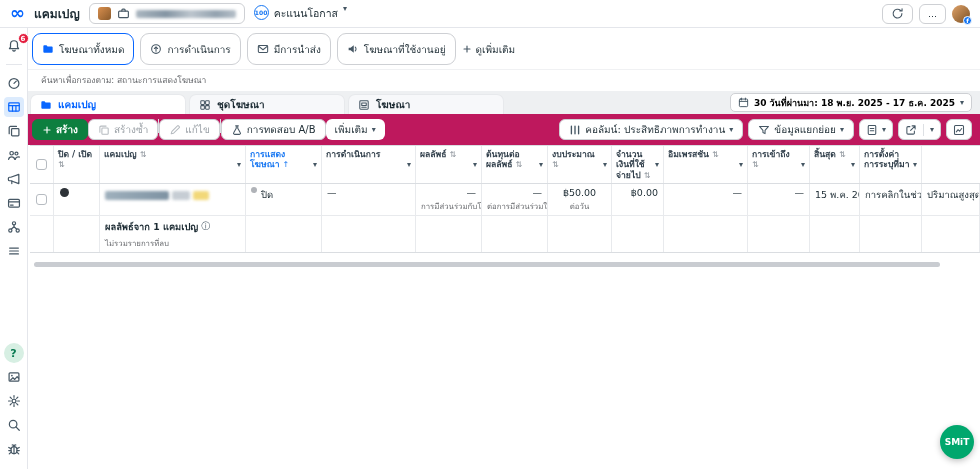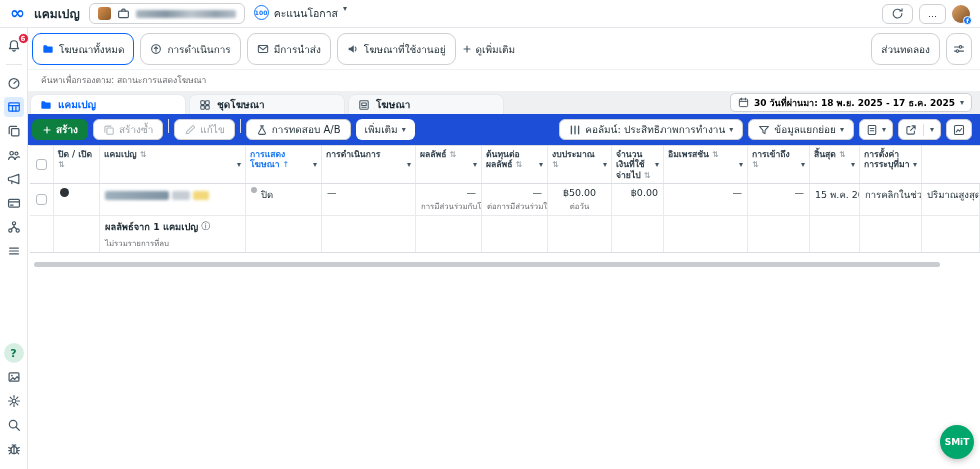--- a/index.html
+++ b/index.html
@@ -42,21 +42,21 @@
   .chip-sel .icon{color:var(--accent,#0866ff)}
   .see-more{border:none;background:none;font-size:10px;display:flex;gap:4px;align-items:center;color:#1c2b33;font-family:inherit;cursor:pointer}
   .chips-right{margin-left:auto;display:flex;gap:6px}
   .search-row{padding:3px 0 4px 13px;font-size:8.5px;color:#65676b;cursor:text}
   .tabs-row{display:flex;align-items:flex-end;background:#eef0f2;padding:3px 8px 0 2px;height:23px}
   .tab{display:flex;align-items:center;gap:6px;width:156px;height:20px;padding:0 9px;border-radius:7px 7px 0 0;background:#f7f8fa;border:1px solid #e7e9ec;border-bottom:none;font-size:10px;font-weight:700;margin-right:3px;cursor:pointer;color:#1c2b33}
   .tab .icon{width:12px;height:12px;color:#465764}
   .tab-sel{background:#fff;color:var(--accent,#0866ff)}
   .tab-sel .icon{color:var(--accent,#0866ff)}
   .date-btn{margin-left:auto;margin-bottom:2px;display:flex;align-items:center;height:19px;border:1px solid #ced0d4;border-radius:5px;background:#fff;font-size:9px;font-weight:600;gap:5px;padding:0 7px;font-family:inherit;cursor:pointer;white-space:nowrap}
-  .toolbar{display:flex;align-items:flex-start;gap:5px;padding:5px 8px 5px 4px;background:#1d4ed8}
+  .toolbar{display:flex;align-items:flex-start;padding:5px 8px 5px 4px;background:#be185d}
   .btn{height:21px;display:flex;align-items:center;gap:4px;padding:0 9px;border-radius:6px;border:1px solid #ced0d4;background:#fff;font-size:10px;font-family:inherit;color:#1c2b33;cursor:pointer;white-space:nowrap}
   .btn .icon{width:12px;height:12px}
   .btn-green{background:var(--green,#0d7f3f);border-color:var(--green,#0d7f3f);color:#fff;font-weight:700}
   .btn-green .icon{color:#fff}
   .btn.disabled{color:#9aa0a6}
   .btn.disabled .icon{color:#b6bbc0}
   .btn-plain{border:none}
   .vsep{width:1px;height:14px;background:#dde0e4}
   .vsep-in{width:1px;height:12px;background:#dde0e4;margin:0 2px}
   .tb2-right{margin-left:auto;display:flex;align-items:center;gap:5px}
@@ -264,32 +264,20 @@
           </button>
         </div>
       <button class="see-more">
         <span class="icon" style="width:10px;height:10px">
             <svg viewBox="0 0 16 16" fill="none" stroke="currentColor" stroke-width="1.4" stroke-linecap="round" stroke-linejoin="round">
               <path d="M8 3.2v9.6M3.2 8h9.6" stroke-width="1.8"></path>
             </svg>
           </span>
         <span>ดูเพิ่มเติม</span>
       </button>
-      <div class="chips-right">
-        <button class="chip">ส่วนทดลอง</button>
-        <button class="chip icon-chip">
-            <span class="icon">
-              <svg viewBox="0 0 16 16" fill="none" stroke="currentColor" stroke-width="1.4" stroke-linecap="round" stroke-linejoin="round">
-                <path d="M2 5.2h6.4M11.6 5.2H14M2 10.8h2.4M7.6 10.8H14"></path>
-                <circle cx="10" cy="5.2" r="1.7"></circle>
-                <circle cx="5.9" cy="10.8" r="1.7"></circle>
-              </svg>
-            </span>
-          </button>
-      </div>
     </div>
 
     <div class="search-row">ค้นหาเพื่อกรองตาม: สถานะการแสดงโฆษณา</div>
 
     <div class="tabs-row">
       <div style="display:flex;align-items:flex-end">
           <div class="tab tab-sel">
             <span class="icon">
               <svg viewBox="0 0 16 16" fill="none" stroke="currentColor" stroke-width="1.4" stroke-linecap="round" stroke-linejoin="round">
                 <path d="M1.8 4.2A1.2 1.2 0 0 1 3 3h3l1.4 1.6H13a1.2 1.2 0 0 1 1.2 1.2v6A1.2 1.2 0 0 1 13 13H3a1.2 1.2 0 0 1-1.2-1.2z" fill="currentColor" stroke="none"></path>

